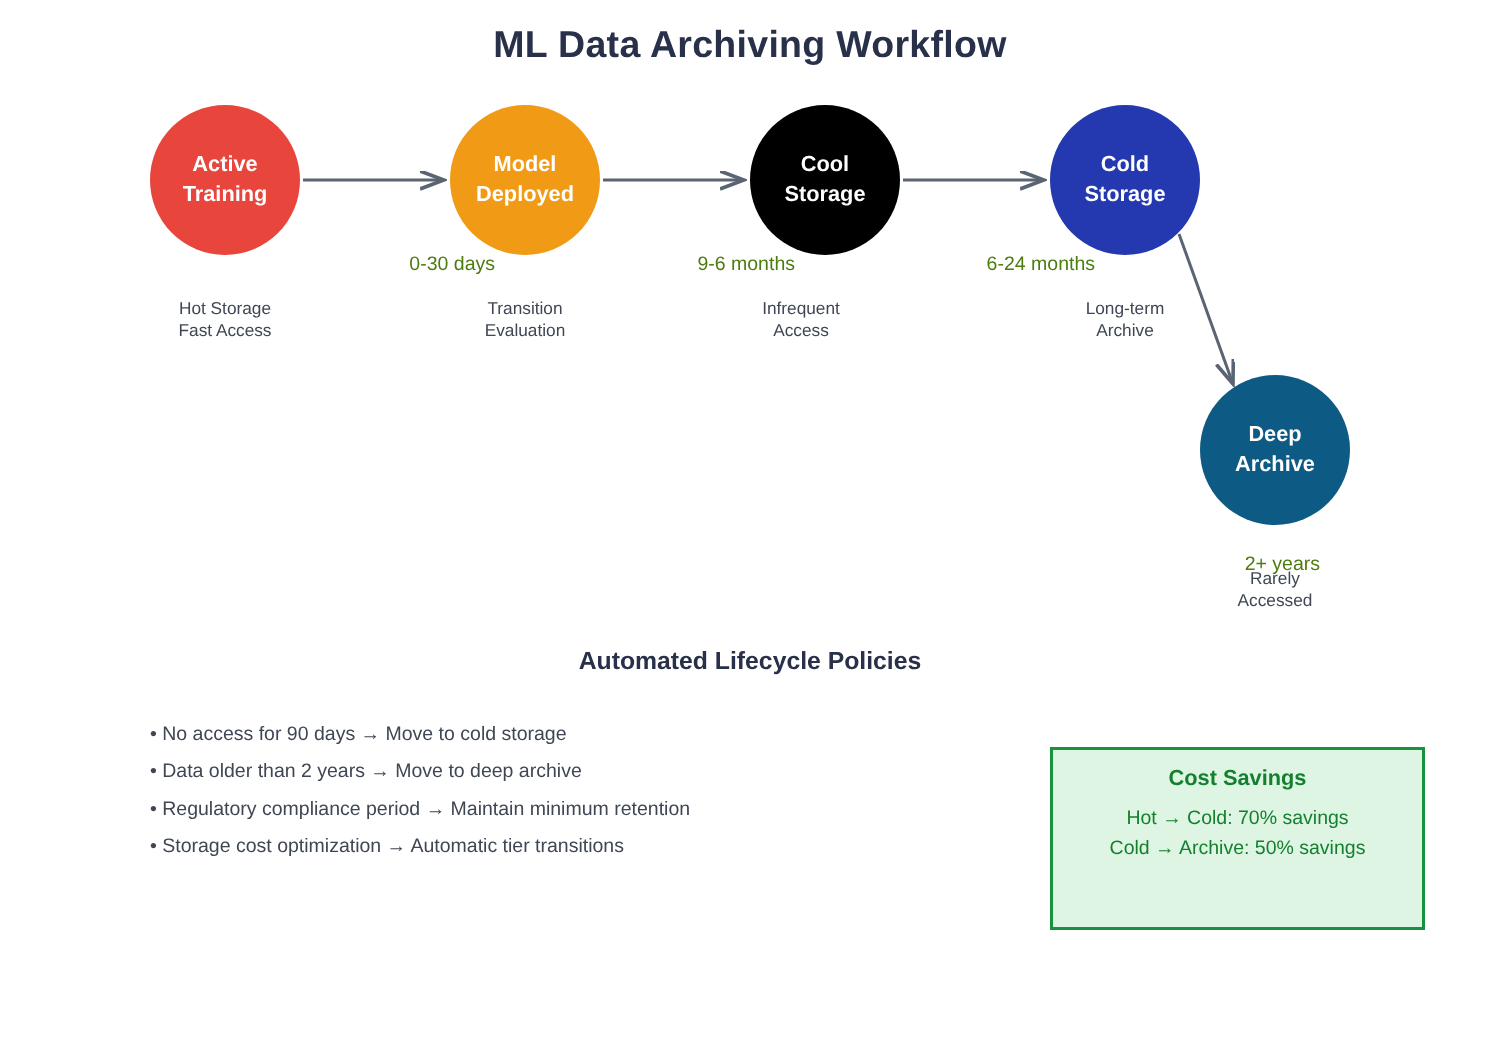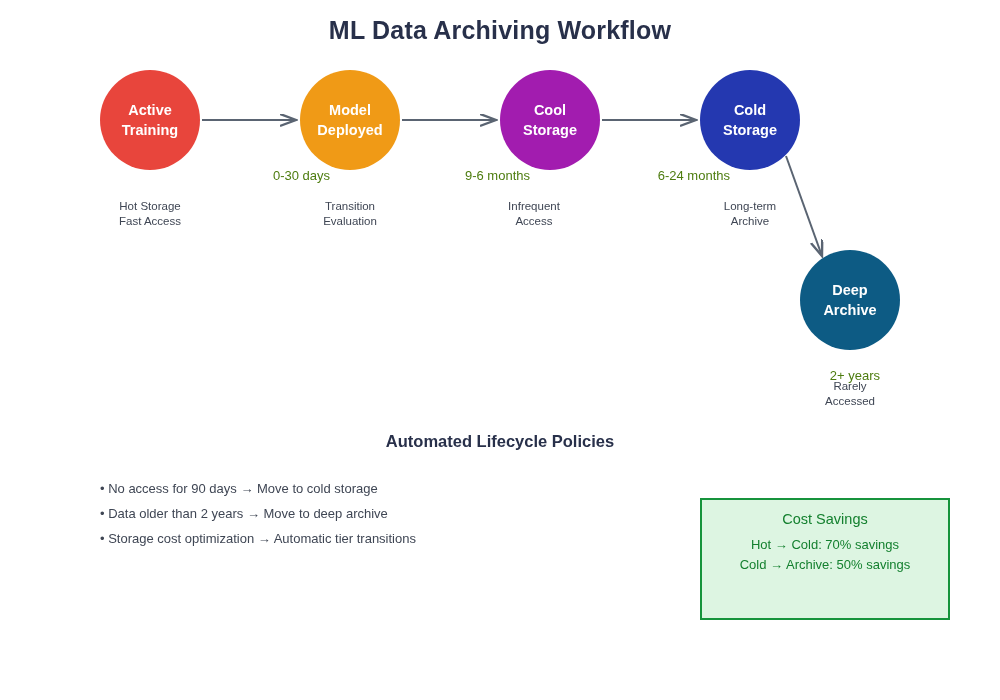--- a/index.html
+++ b/index.html
@@ -93,21 +93,21 @@
     top: 498px;
     width: 250px;
     height: 122px;
     background: #ddf5e2;
     border: 2px solid #16933c;
     padding-top: 11px;
   }
   .savings-title {
     text-align: center;
     font-size: 14.5px;
-    font-weight: normal;
+    font-weight: bold;
     color: #14802f;
     margin-bottom: 8px;
   }
   .savings-line {
     text-align: center;
     font-size: 13px;
     color: #14802f;
     line-height: 20px;
   }
   .savings-total {
@@ -144,21 +144,21 @@
 Training</span>
       </div>
       <div class="node-sub" style="left: 70px; top: 179px; width: 160px;">Hot Storage
 Fast Access</div>
       <div class="node" style="left: 300px; top: 70px; width: 100px; height: 100px; background: rgb(240, 154, 22);">
         <span class="node-label">Model
 Deployed</span>
       </div>
       <div class="node-sub" style="left: 270px; top: 179px; width: 160px;">Transition
 Evaluation</div>
-      <div class="node" style="left: 500px; top: 70px; width: 100px; height: 100px; background: #a21caf;">
+      <div class="node" style="left: 500px; top: 70px; width: 100px; height: 100px; background: #000000;">
         <span class="node-label">Cool
 Storage</span>
       </div>
       <div class="node-sub" style="left: 454px; top: 179px; width: 160px;">Infrequent
 Access</div>
       <div class="node" style="left: 700px; top: 70px; width: 100px; height: 100px; background: rgb(36, 56, 176);">
         <span class="node-label">Cold
 Storage</span>
       </div>
       <div class="node-sub" style="left: 670px; top: 179px; width: 160px;">Long-term
@@ -175,20 +175,21 @@
       <div class="edge-label" style="left: 370px; top: 168px; width: 160px;">9-6 months</div>
       <div class="edge-label" style="left: 570px; top: 168px; width: 160px;">6-24 months</div>
       <div class="edge-label" style="left: 720px; top: 368px; width: 160px;">2+ years</div>
     </div>
 
   <div class="section-heading">Automated Lifecycle Policies</div>
 
   <div class="policy-list" id="policy-list">
       <div class="policy-item">• No access for 90 days → Move to cold storage</div>
       <div class="policy-item">• Data older than 2 years → Move to deep archive</div>
+      <div class="policy-item">• Regulatory compliance period → Maintain minimum retention</div>
       <div class="policy-item">• Storage cost optimization → Automatic tier transitions</div>
     </div>
 
   <div class="savings-box">
     <div class="savings-title">Cost Savings</div>
     <div id="savings-lines">
         <div class="savings-line">Hot → Cold: 70% savings</div>
         <div class="savings-line">Cold → Archive: 50% savings</div>
       </div>
   </div>

